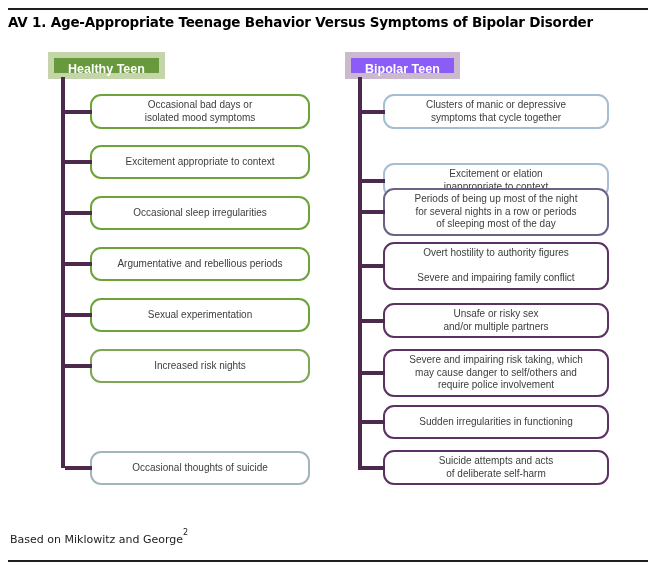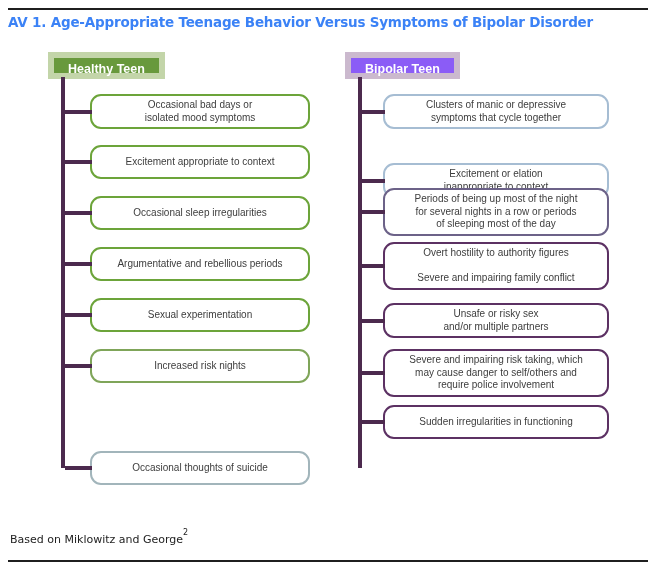--- a/index.html
+++ b/index.html
@@ -2,21 +2,21 @@
 <html><head>
 <meta charset="utf-8">
 <style>
   html,body{margin:0;padding:0;background:#ffffff;}
   .page{position:relative;width:660px;height:571px;background:#ffffff;overflow:hidden;
         font-family:"Liberation Sans",sans-serif;}
   .rule{position:absolute;left:8px;width:640px;height:2px;background:#1f1f1f;}
   .rule-top{top:8px;}
   .rule-bottom{top:560px;}
   .title{position:absolute;left:8px;top:14px;margin:0;white-space:nowrap;letter-spacing:-0.2px;
-         font-family:"DejaVu Sans",sans-serif;font-weight:bold;font-size:13.5px;color:#3b82f6;}
+         font-family:"DejaVu Sans",sans-serif;font-weight:bold;font-size:13.5px;color:#000000;}
   .col{position:absolute;top:52px;height:470px;}
   .col-healthy{left:48px;width:266px;}
   .col-bipolar{left:345px;width:267px;}
   .badge{position:absolute;top:0;left:0;box-sizing:border-box;height:27px;line-height:22px;
          padding:0 14px;border:6px solid #000000;color:#ffffff;font-weight:bold;font-size:12.5px;
          white-space:nowrap;}
   .vline{position:absolute;left:13px;top:25px;width:4px;height:391px;background:#4c2a4e;}
   .node{position:absolute;box-sizing:border-box;border:2.5px solid #888;border-radius:11px;
         background:#ffffff;display:flex;align-items:center;justify-content:center;
         text-align:center;white-space:pre-line;font-size:10px;line-height:12.5px;
@@ -62,18 +62,20 @@
 of sleeping most of the day</div>
     <div class="node" style="top: 190px; border-color: rgb(92, 49, 99);">Overt hostility to authority figures
 
 Severe and impairing family conflict</div>
     <div class="node" style="top: 251px; border-color: rgb(92, 49, 99);">Unsafe or risky sex
 and/or multiple partners</div>
     <div class="node" style="top: 297px; border-color: rgb(92, 49, 99);">Severe and impairing risk taking, which
 may cause danger to self/others and
 require police involvement</div>
     <div class="node" style="top: 353px; border-color: rgb(92, 49, 99);">Sudden irregularities in functioning</div>
+    <div class="node" style="top: 398px; border-color: rgb(92, 49, 99);">Suicide attempts and acts
+of deliberate self-harm</div>
   </section>
 
   <p class="footer"><span>Based on Miklowitz and George</span><sup>2</sup></p>
 
   <div class="rule rule-bottom"></div>
 </div>
 
 </body></html>

